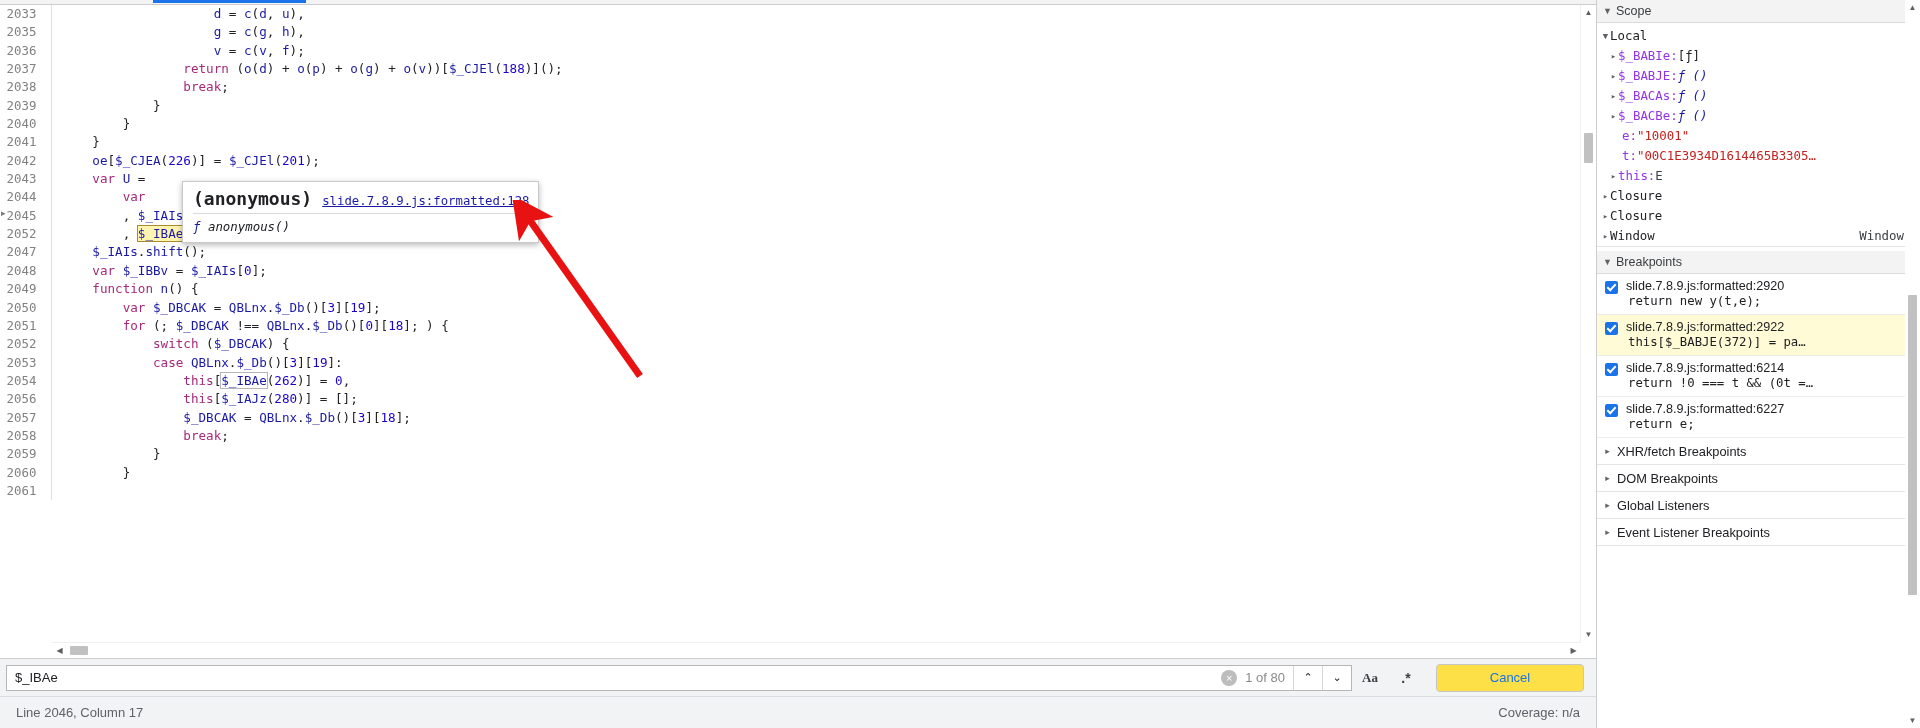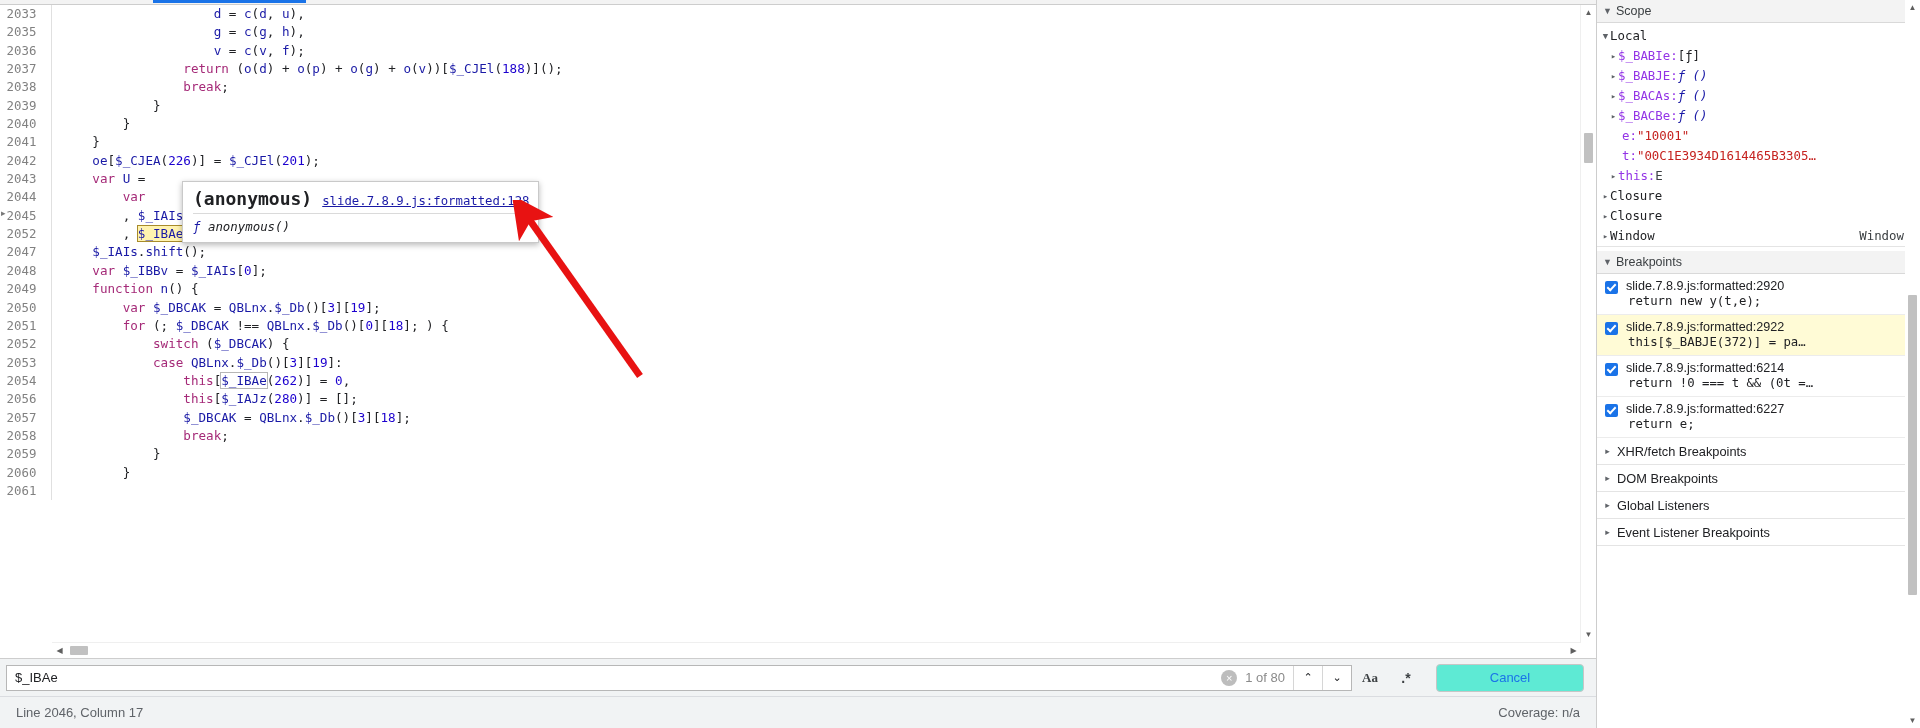--- a/index.html
+++ b/index.html
@@ -295,21 +295,21 @@
     font-family: "Liberation Sans", sans-serif;
     font-weight: bold;
     font-size: 14px;
   }
   .cancel-btn {
     margin-left: 12px;
     margin-right: 6px;
     height: 26px;
     min-width: 110px;
     padding: 0 18px;
-    background: #5eead4;
+    background: #fde047;
     border: 1px solid #c6c6c6;
     border-radius: 4px;
     color: #1a73e8;
     font-size: 13px;
     display: flex;
     align-items: center;
     justify-content: center;
   }
 
   

